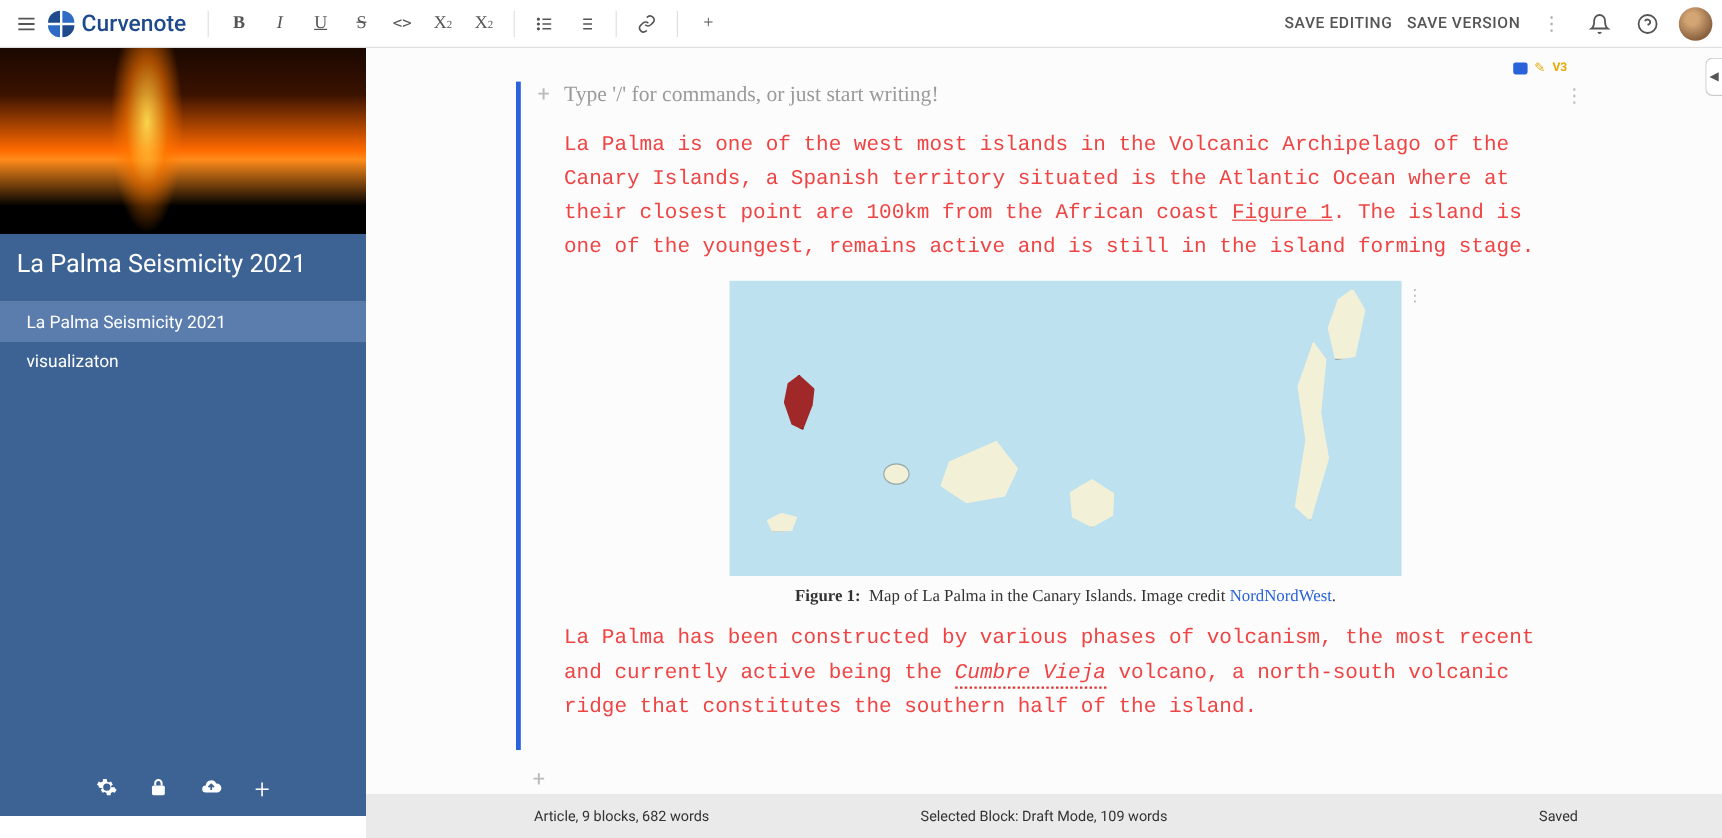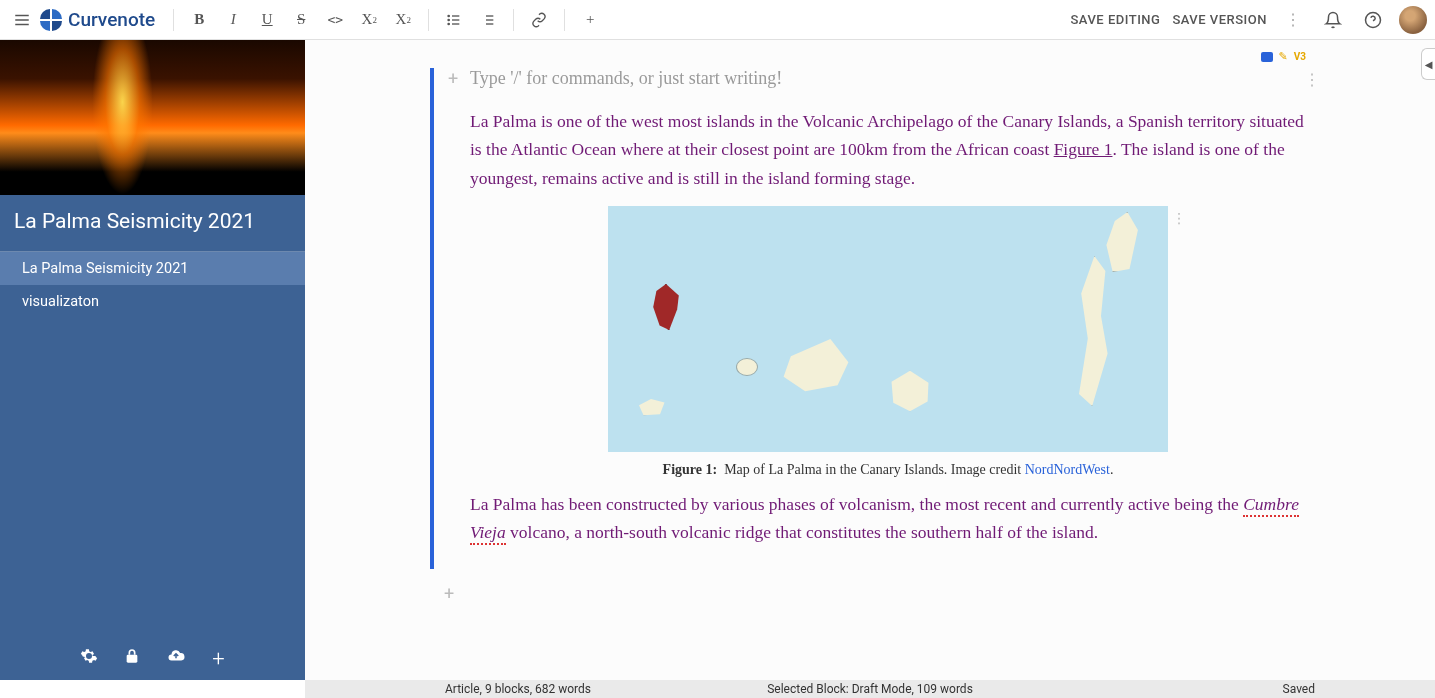--- a/index.html
+++ b/index.html
@@ -42,21 +42,21 @@
   .block { position:relative; padding:0 0 8px 0; }
   .block.active { border-left:4px solid #2962d9; }
   .block-inner { padding-left:36px; padding-right:4px; }
   .add-handle { position:absolute; left:14px; top:0; color:#bbb; font-size:18px; cursor:pointer; }
   .block-menu { position:absolute; right:-8px; top:2px; color:#bbb; cursor:pointer; font-size:16px; letter-spacing:-2px;}
   .block-badges { position:absolute; right:4px; top:-18px; display:flex; gap:6px; align-items:center; font-size:10px; }
   .badge-c { width:12px; height:10px; background:#2962d9; border-radius:2px; }
   .badge-e { color:#e6a800; font-size:11px; }
   .badge-v { color:#e6a800; font-weight:bold; font-size:10px; }
   .placeholder { color:#9a9a9a; font-family: Liberation Serif, serif; font-size:18px; margin:6px 0 18px; }
-  .para { font-family: Liberation Serif, serif; font-size:17.5px; line-height:1.62; color:#701a75; margin-bottom:14px; }
+  .para { font-family: Liberation Mono, monospace; font-size:17.5px; line-height:1.62; color:#ef4444; margin-bottom:14px; }
   .para .figref { text-decoration:underline; cursor:pointer; }
   .para .term { font-style:italic; border-bottom:2px dotted #d33; padding-bottom:1px; }
   
   .fig-wrap { display:flex; flex-direction:column; align-items:center; margin:4px 0 12px; position:relative; }
   .map { width:560px; height:246px; background:#bde1ef; position:relative; overflow:hidden; }
   .island { position:absolute; background:#f3f0d8; border:1px solid #9aa; }
   .la-palma { background:#a02828; border-color:#701818; left:42px; top:78px; width:32px; height:46px; clip-path: polygon(50% 0%, 90% 25%, 85% 55%, 60% 100%, 30% 90%, 10% 50%, 20% 15%); }
   .tenerife { left:172px; top:130px; width:72px; height:58px; clip-path: polygon(70% 5%, 95% 45%, 80% 85%, 35% 95%, 5% 70%, 15% 35%); }
   .gomera { left:128px; top:152px; width:22px; height:18px; border-radius:50%; }
   .hierro { left:28px; top:192px; width:30px; height:18px; clip-path: polygon(10% 40%, 50% 5%, 95% 25%, 80% 90%, 25% 95%); }
@@ -65,21 +65,21 @@
   .lanz { left:490px; top:6px; width:42px; height:60px; clip-path: polygon(70% 0%, 95% 30%, 75% 95%, 35% 100%, 20% 55%, 40% 15%); }
   .fig-menu { position:absolute; right:120px; top:4px; color:#bbb; cursor:pointer; font-size:14px; }
   .caption { font-family: Georgia, serif; font-size:14px; color:#333; margin-top:10px; }
   .caption b { font-weight:bold; }
   .caption a { color:#2962d9; text-decoration:none; }
   
   .heading { font-family: -apple-system, sans-serif; font-size:23px; font-weight:600; color:#111; margin-top:8px; }
   .block2 .add-handle { top:4px; }
 
   
-  .status { position:fixed; bottom:0; left:305px; right:0; height:18px; background:#eaeaea; color:#333; font-size:12px; display:flex; align-items:center; }
+  .status { position:fixed; bottom:0; left:305px; right:0; height:36px; background:#eaeaea; color:#333; font-size:12px; display:flex; align-items:center; }
   .status .s1 { margin-left:140px; }
   .status .s2 { position:absolute; left:50%; transform:translateX(-50%); }
   .status .s3 { margin-left:auto; margin-right:120px; }
   .right-tab { position:fixed; right:0; top:48px; width:14px; height:32px; background:#fff; border:1px solid #ccc; border-right:none; border-radius:6px 0 0 6px; display:flex; align-items:center; justify-content:center; color:#555; font-size:10px; cursor:pointer;}
 </style>
 </head>
 <body>
 
 <div class="toolbar">
   <div class="tb-left">

